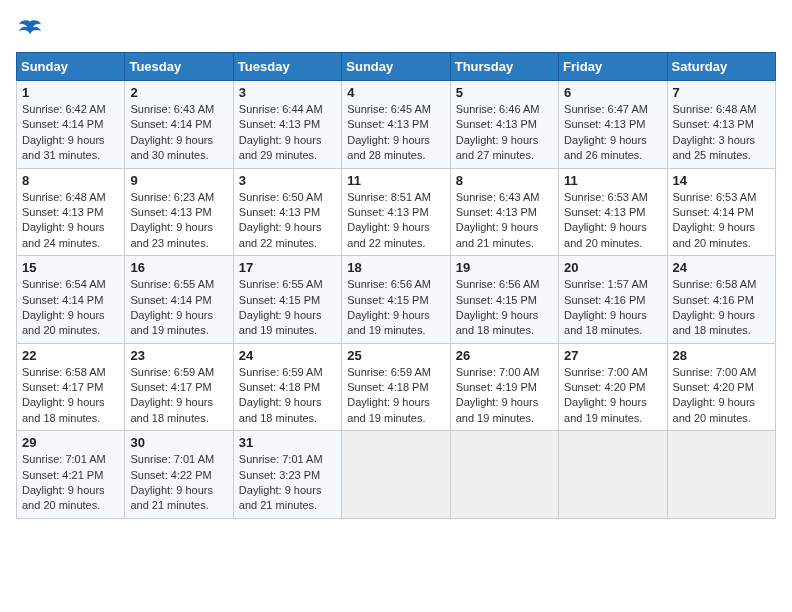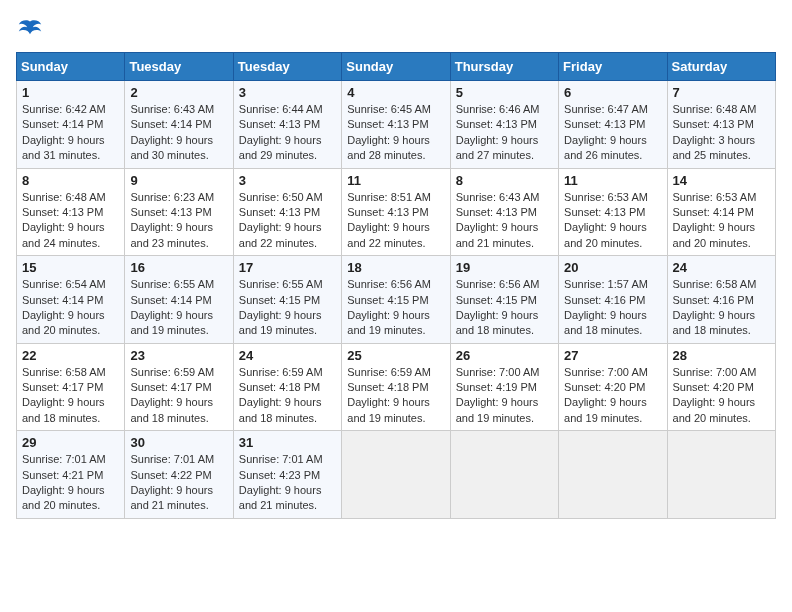--- a/index.html
+++ b/index.html
@@ -368,21 +368,21 @@
         <div class="day-info">
           <span>Sunrise: 7:01 AM</span><br>
           <span>Sunset: 4:22 PM</span><br>
           <span>Daylight: 9 hours and 21 minutes.</span>
         </div>
       </td>
         <td>
         <span class="day-num">31</span>
         <div class="day-info">
           <span>Sunrise: 7:01 AM</span><br>
-          <span>Sunset: 4:23 PM</span><br>
+          <span>Sunset: 3:23 PM</span><br>
           <span>Daylight: 9 hours and 21 minutes.</span>
         </div>
       </td>
         <td class="empty-cell"></td>
         <td class="empty-cell"></td>
         <td class="empty-cell"></td>
         <td class="empty-cell"></td>
       </tr>
     </tbody>
 </table>

